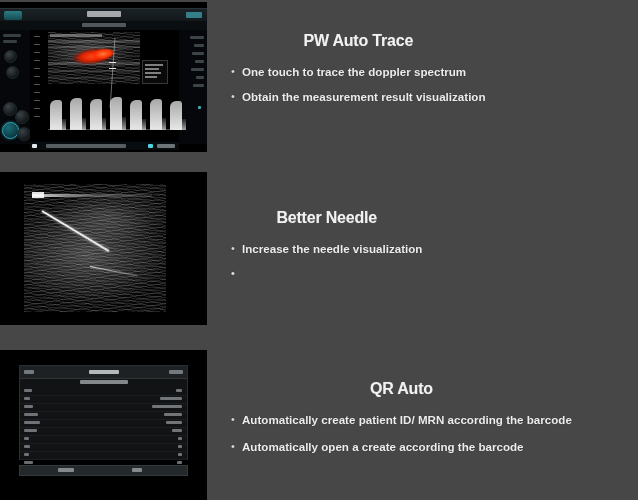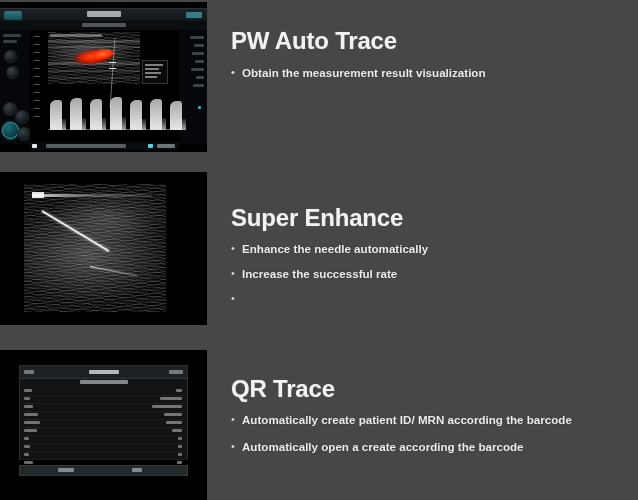--- a/index.html
+++ b/index.html
@@ -8,26 +8,27 @@
     background:#474747;
     font-family:"Liberation Sans", sans-serif;
     -webkit-font-smoothing:antialiased;
   }
   .slide{position:relative;width:638px;height:500px;overflow:hidden;background:#474747;}
   .panel{position:absolute;left:0;background:#000;overflow:hidden;}
   .textblock{position:absolute;}
 
   .heading{
     color:#f2f2f2;
-    font-size:24px;
+    font-size:16px;
     font-weight:700;
     letter-spacing:-0.2px;
     line-height:26px;
     white-space:nowrap;
     text-shadow:0 0 1px rgba(255,255,255,.25);
+    text-align:center;
   }
   .bullets{margin:0;padding:0;list-style:none;}
   .bullets li{
     color:#ededed;
     font-size:11.6px;
     font-weight:700;
     line-height:13px;
     white-space:nowrap;
     text-shadow:0 0 1px rgba(0,0,0,.5);
     position:relative;
@@ -282,47 +283,47 @@
       <div class="bb" style="right:26px;width:5px;background:#4fd2de;"></div>
       <div class="bb" style="right:4px;width:18px;background:#6d7578;"></div>
     </div>
   </div>
 
   <div class="textblock" style="left:231px;top:28px;">
     <div class="heading">PW Auto Trace</div>
     <ul class="bullets" style="margin-top:11px;">
       <li>
         <span class="bul">•</span>
+        <span>One touch to trace the doppler spectrum</span>
       </li>
       <li style="margin-top:12px;">
         <span class="bul">•</span>
         <span>Obtain the measurement result visualization</span>
       </li>
     </ul>
   </div>
 
   <div class="panel" id="panel2">
     <div class="needle-img">
       <div class="topline"></div>
       <div class="topmark"></div>
       <div class="needle"></div>
       <div class="needle2"></div>
     </div>
   </div>
 
   <div class="textblock" style="left:231px;top:205px;">
-    <div class="heading">Super Enhance</div>
+    <div class="heading">Better Needle</div>
     <ul class="bullets" style="margin-top:11px;">
       <li>
         <span class="bul">•</span>
-        <span>Enhance the needle automatically</span>
+        <span>Increase the needle visualization</span>
       </li>
       <li style="margin-top:12px;">
         <span class="bul">•</span>
-        <span>Increase the successful rate</span>
       </li>
       <li style="margin-top:12px;">
         <span class="bul">•</span>
       </li>
     </ul>
   </div>
 
   <div class="panel" id="panel3">
     <div class="dlg">
       <div class="dlg-head">
@@ -374,21 +375,21 @@
           </div>
       </div>
     </div>
     <div class="dlg-buttons">
       <div class="b" style="left:38px;width:16px;"></div>
       <div class="b" style="left:112px;width:10px;"></div>
     </div>
   </div>
 
   <div class="textblock" style="left:231px;top:376px;">
-    <div class="heading">QR Trace</div>
+    <div class="heading">QR Auto</div>
     <ul class="bullets" style="margin-top:11px;">
       <li>
         <span class="bul">•</span>
         <span>Automatically  create patient ID/ MRN according the barcode</span>
       </li>
       <li style="margin-top:14px;">
         <span class="bul">•</span>
         <span>Automatically open a  create according the barcode</span>
       </li>
     </ul>

